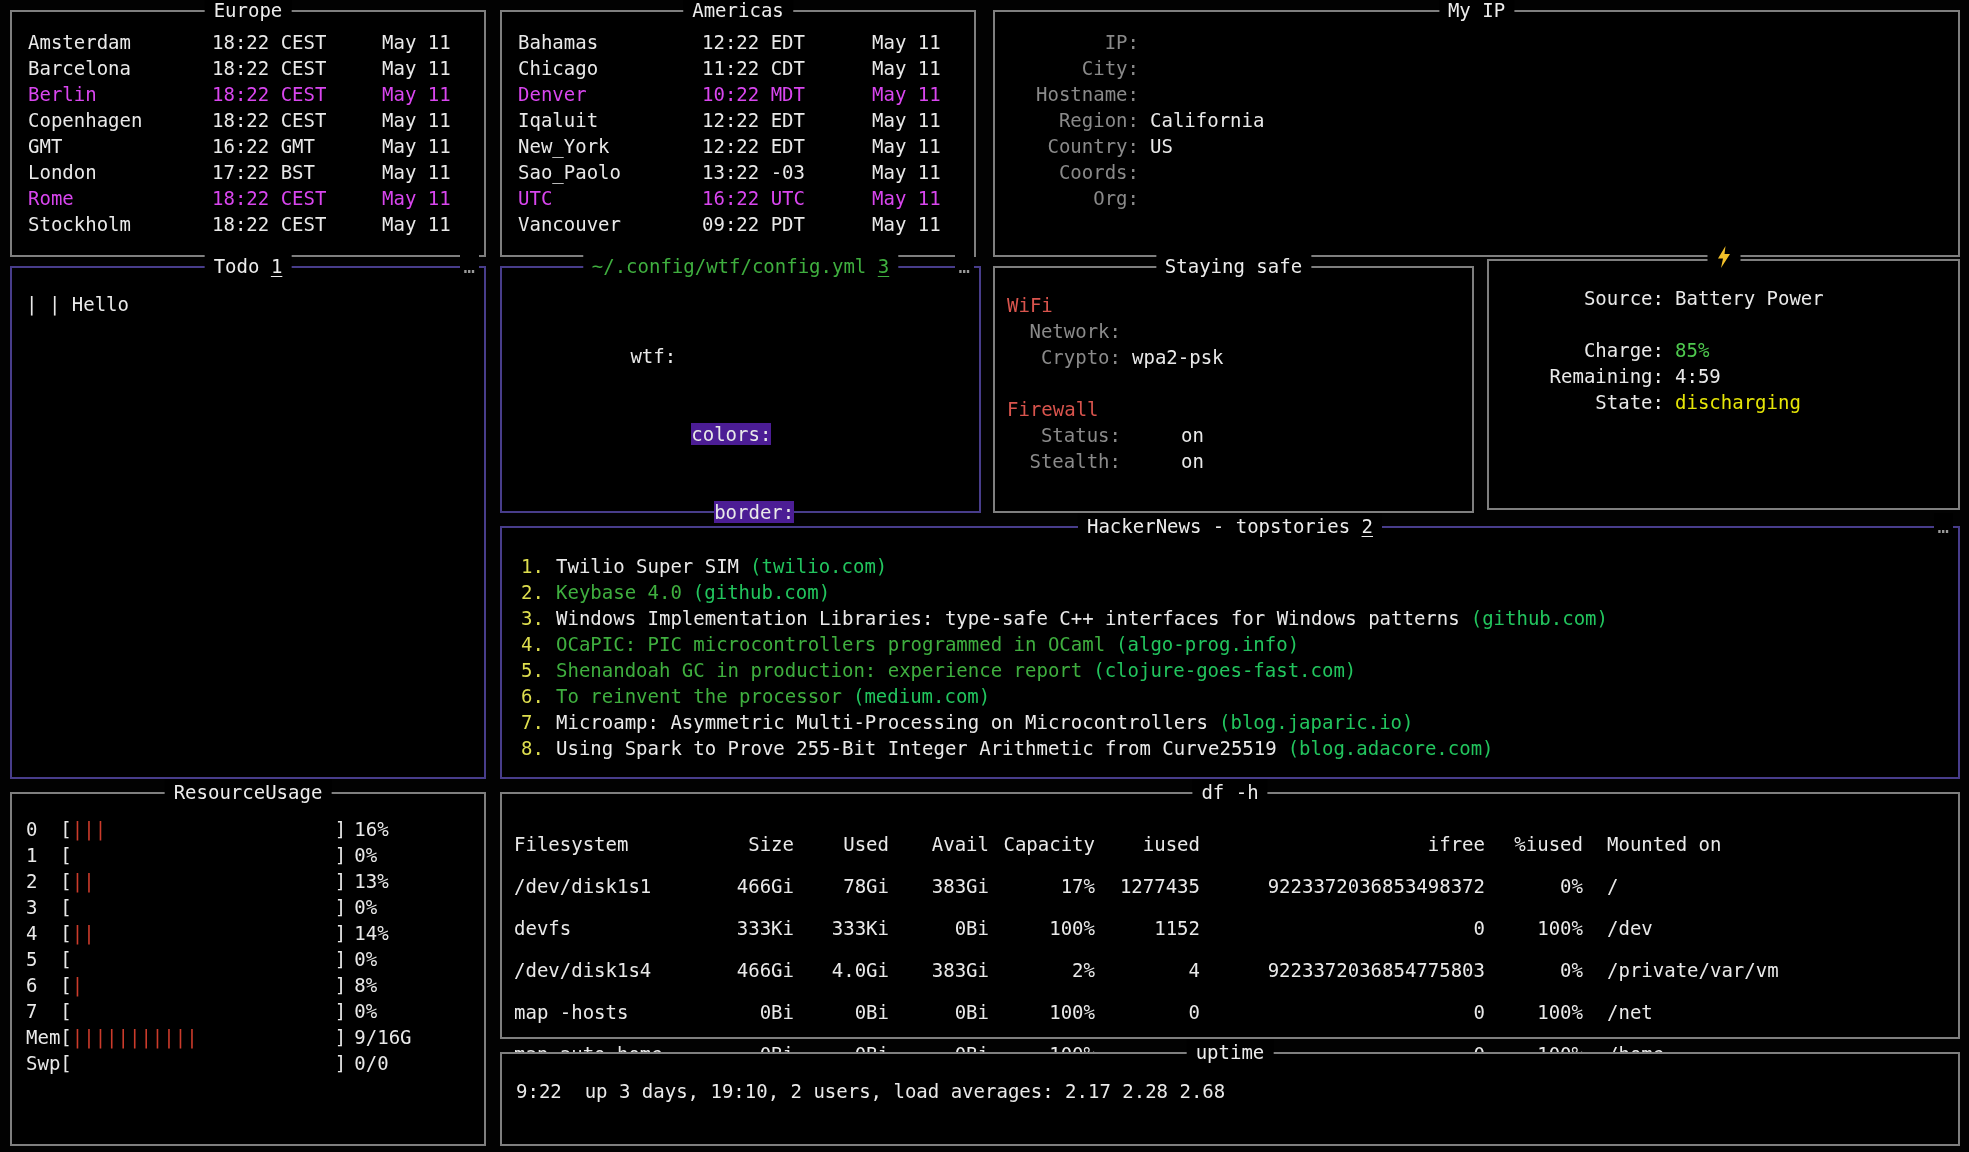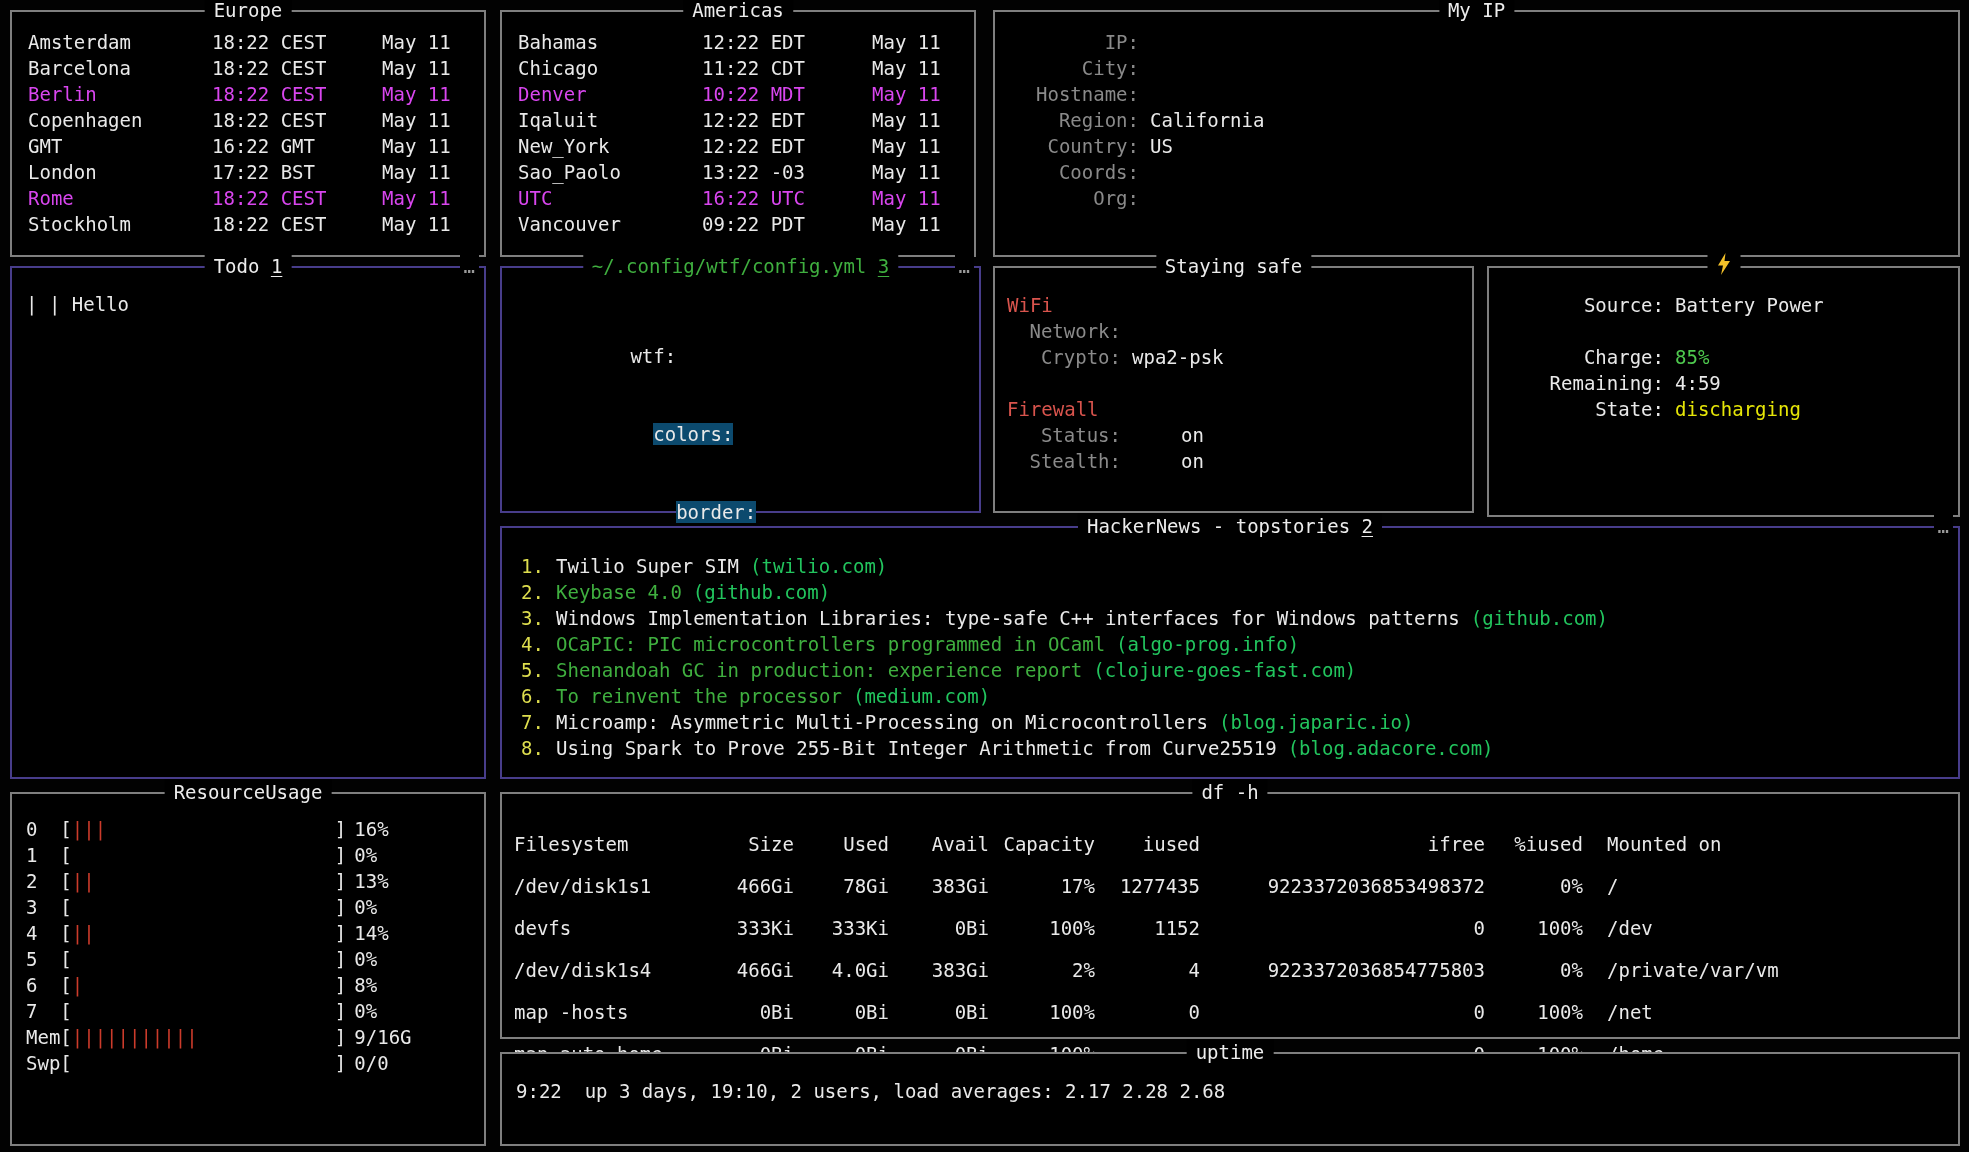--- a/index.html
+++ b/index.html
@@ -26,21 +26,21 @@
   }
   .panel-body { position:relative; }
 
   
   .p-europe  { left:10px;   top:10px;   width:476px;  height:247px; }
   .p-americas{ left:500px;  top:10px;   width:476px;  height:247px; }
   .p-myip    { left:993px;  top:10px;   width:967px;  height:247px; }
   .p-todo    { left:10px;   top:266px;  width:476px;  height:513px; }
   .p-config  { left:500px;  top:266px;  width:481px;  height:247px; }
   .p-safe    { left:993px;  top:266px;  width:481px;  height:247px; }
-  .p-battery { left:1487px; top:266px;  width:473px;  height:251px; }
+  .p-battery { left:1487px; top:259px;  width:473px;  height:251px; }
   .p-hn      { left:500px;  top:526px;  width:1460px; height:253px; }
   .p-ru      { left:10px;   top:792px;  width:476px;  height:354px; }
   .p-df      { left:500px;  top:792px;  width:1460px; height:247px; }
   .p-uptime  { left:500px;  top:1052px; width:1460px; height:94px;  }
 
   
   .clocks-body { padding:17px 16px 8px 16px; }
   .clock-row { display:flex; }
   .clock-row .c-name { width:184px; }
   .clock-row .c-time { width:170px; white-space:pre; }
@@ -56,21 +56,21 @@
 
   
   .todo-body { padding:23px 14px; white-space:pre; }
 
   
   .config-body { padding:49px 14px 8px 14px; }
   .config-title { color:#3faf3f; }
   .cfg-line { white-space:pre; }
   .cfg-line .indent { white-space:pre; }
   .cfg-line .tok { white-space:pre; }
-  .cfg-line.hl .tok { background:#0c4a6e; }
+  .cfg-line.hl .tok { background:#4c1d95;margin-left:38px; }
 
   
   .safe-body { padding:24px 12px 8px 12px; }
   .sec-header { color:#d9544d; white-space:pre; }
   .fw-header { margin-top:26px; }
   .safe-body .k { width:114px; }
   .fw-rows .kv .v { margin-left:60px; }
 
   
   .bat-body { padding:24px 12px 8px 12px; }

